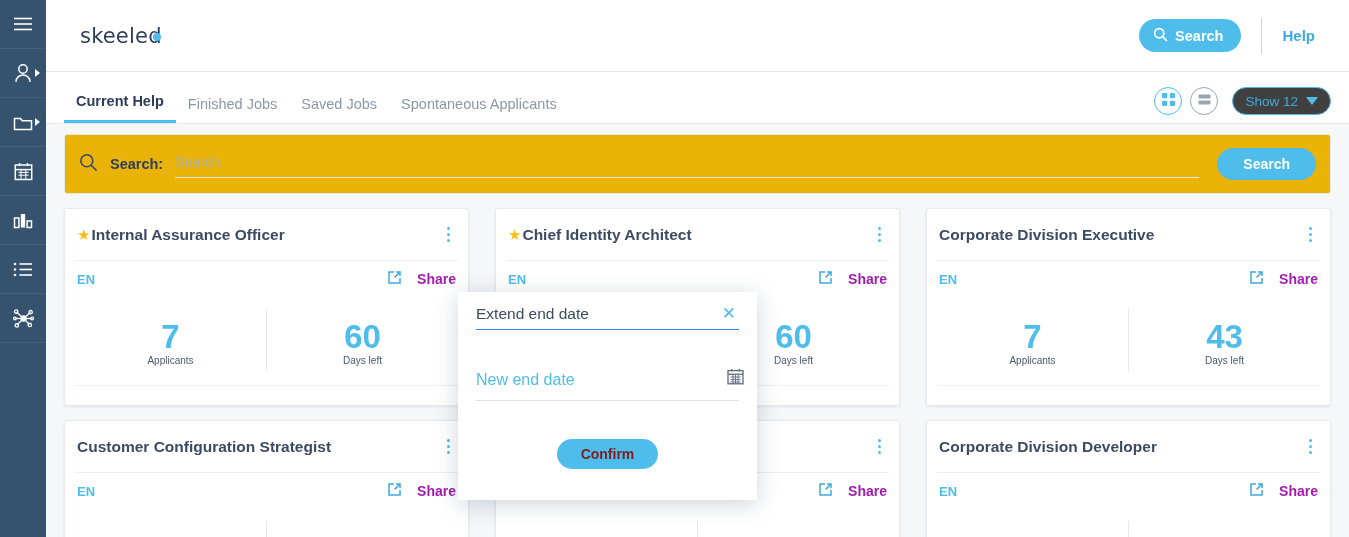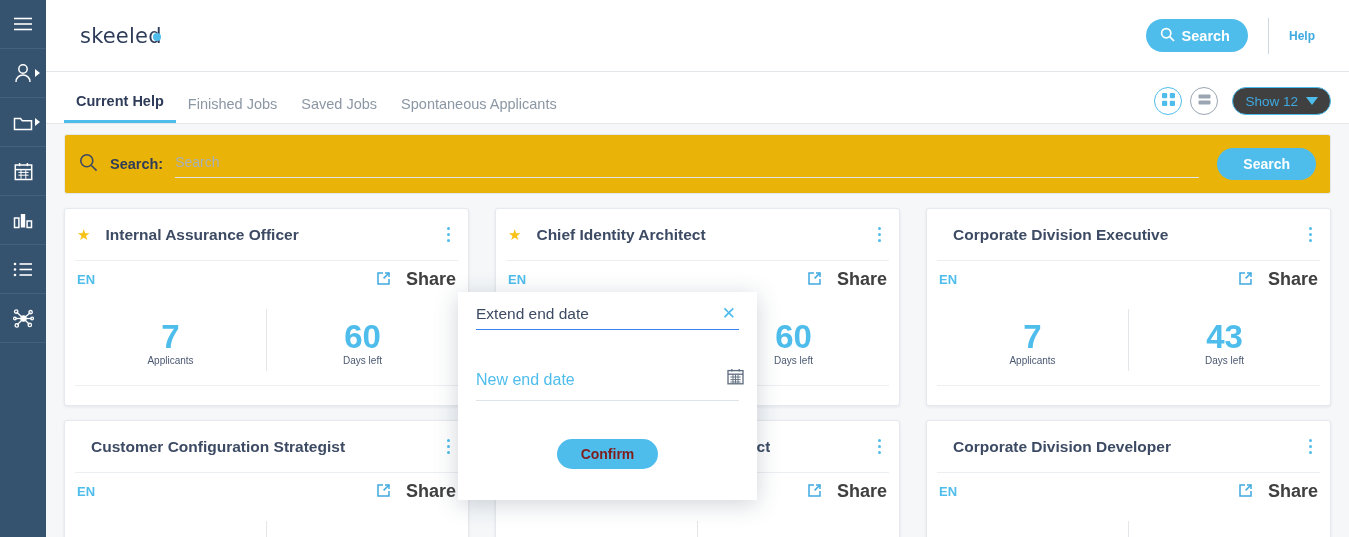--- a/index.html
+++ b/index.html
@@ -59,21 +59,21 @@
   .btn-search-top {
     background: #4fbdec; color: #fff;
     border-radius: 18px; height: 33px;
     padding: 0 18px 0 14px;
     display: flex; align-items: center; gap: 7px;
     font-size: 14.5px; font-weight: 600; cursor: pointer;
     border: none;
   }
   .vdivider { width: 1px; height: 36px; background: #cfd6dc; margin: 0 20px; }
   .help-link {
-    color: #3fa9e0; font-size: 12px; font-weight: 700; cursor: pointer;
+    color: #3fa9e0; font-size: 15px; font-weight: 700; cursor: pointer;
     margin-right: 16px;
   }
 
   
   .tabsbar {
     height: 52px; background: #ffffff;
     display: flex; align-items: flex-end;
     padding: 0 18px 0 18px;
     border-bottom: 1px solid #e3e7ea;
   }
@@ -153,33 +153,33 @@
   }
   .card-head {
     display: flex; align-items: center;
     height: 52px;
     border-bottom: 1px solid #eceff2;
     padding: 0 2px;
   }
   .star { color: #f9c218; font-size: 15px; margin-right: 1px; line-height: 1; }
   .card-title {
     font-size: 15.5px; color: #3c4a63; font-weight: 600;
-    white-space: nowrap; overflow: hidden; text-overflow: ellipsis; margin-left: 14px;
+    white-space: nowrap; overflow: hidden; text-overflow: ellipsis;
   }
   .head-spacer { flex: 1; }
   .kebab { display: flex; flex-direction: column; gap: 3px; padding: 4px 6px; cursor: pointer; }
   .kebab i { width: 3px; height: 3px; border-radius: 50%; background: #4fbdec; display: block; }
   .card-sub {
     display: flex; align-items: center;
     height: 36px; padding: 0 2px;
   }
   .lang { color: #4fbdec; font-size: 13px; font-weight: 700; }
   .share {
     display: flex; align-items: center; gap: 16px;
-    color: #404040; font-size: 18px; font-weight: 700; cursor: pointer;
+    color: #a21caf; font-size: 14px; font-weight: 700; cursor: pointer;
   }
   .stats {
     display: flex; align-items: stretch;
     height: 88px; padding-top: 4px;
   }
   .stat { flex: 1; display: flex; flex-direction: column; align-items: center; justify-content: center; }
   .stat .num { color: #4fbdec; font-size: 33px; font-weight: 700; line-height: 1.05; }
   .stat .lbl { color: #4a5872; font-size: 10px; }
   .stat-div { width: 1px; background: #e3e7ea; margin: 8px 0 14px 0; }
   .card-foot { border-top: 1px solid #eceff2; height: 16px; }

